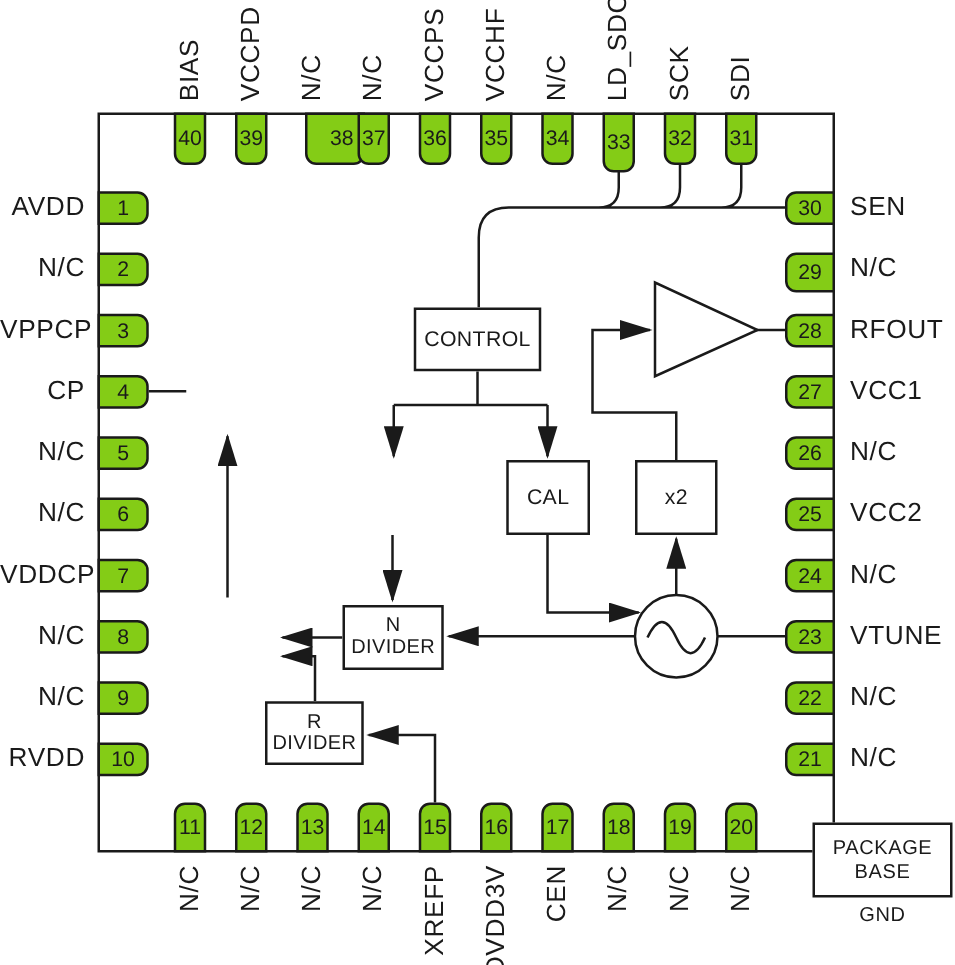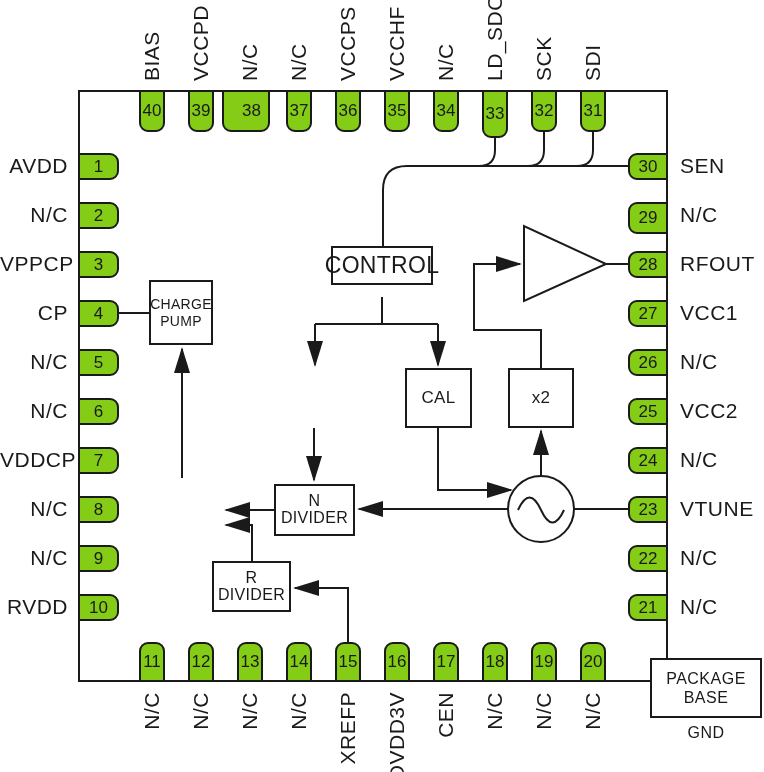--- a/index.html
+++ b/index.html
@@ -69,28 +69,24 @@
       <line x1="508" y1="509" x2="359" y2="509" marker-end="url(#ah)"></line>
       <line x1="119" y1="313" x2="149" y2="313"></line>
       <line x1="604" y1="264" x2="629" y2="264"></line>
       <line x1="574" y1="509" x2="629" y2="509"></line>
       <polygon points="524,226 524,301 606,264" fill="#ffffff"></polygon>
       <circle cx="541" cy="509" r="33" fill="#ffffff"></circle>
       <path d="M518,510 q11.5,-25 23,0 q11.5,25 23,0"></path>
     </g>
   </svg>
 
-  <div class="block" style="left:331px; top:246px; width:102px; height:39px; font-size:23px;">
+  <div class="block" style="left:331px; top:246px; width:102px; height:51px; font-size:17px;">
     <span>CONTROL</span>
   </div>
 
-  <div class="block" style="left:149px; top:280px; width:64px; height:65px; font-size:14px;">
-    <span>CHARGE</span>
-    <span>PUMP</span>
-  </div>
 
 
   <div class="block" style="left:405px; top:368px; width:67px; height:60px; font-size:17px;">
     <span>CAL</span>
   </div>
 
   <div class="block" style="left:508px; top:368px; width:66px; height:60px; font-size:17px;">
     <span>x2</span>
   </div>
 
@@ -113,21 +109,21 @@
 
   <div id="pins-layer">
       <div class="pin-box" style="left: 139px; top: 90px; width: 26px; height: 42px; border-radius: 0px 0px 9px 9px;">
         <span>40</span>
       </div>
       <div class="pin-label rot top-side" style="left: 92px; top: 9px;">BIAS</div>
       <div class="pin-box" style="left: 188px; top: 90px; width: 26px; height: 42px; border-radius: 0px 0px 9px 9px;">
         <span>39</span>
       </div>
       <div class="pin-label rot top-side" style="left: 141px; top: 9px;">VCCPD</div>
-      <div class="pin-box" style="left: 222px; top: 90px; width: 48px; height: 42px; border-radius: 0px 0px 9px 9px; padding-left: 11px;">
+      <div class="pin-box" style="left: 244px; top: 90px; width: 48px; height: 42px; border-radius: 0px 0px 9px 9px; padding-left: 11px;">
         <span>38</span>
       </div>
       <div class="pin-label rot top-side" style="left: 190px; top: 9px;">N/C</div>
       <div class="pin-box" style="left: 286px; top: 90px; width: 26px; height: 42px; border-radius: 0px 0px 9px 9px;">
         <span>37</span>
       </div>
       <div class="pin-label rot top-side" style="left: 239px; top: 9px;">N/C</div>
       <div class="pin-box" style="left: 335px; top: 90px; width: 26px; height: 42px; border-radius: 0px 0px 9px 9px;">
         <span>36</span>
       </div>

